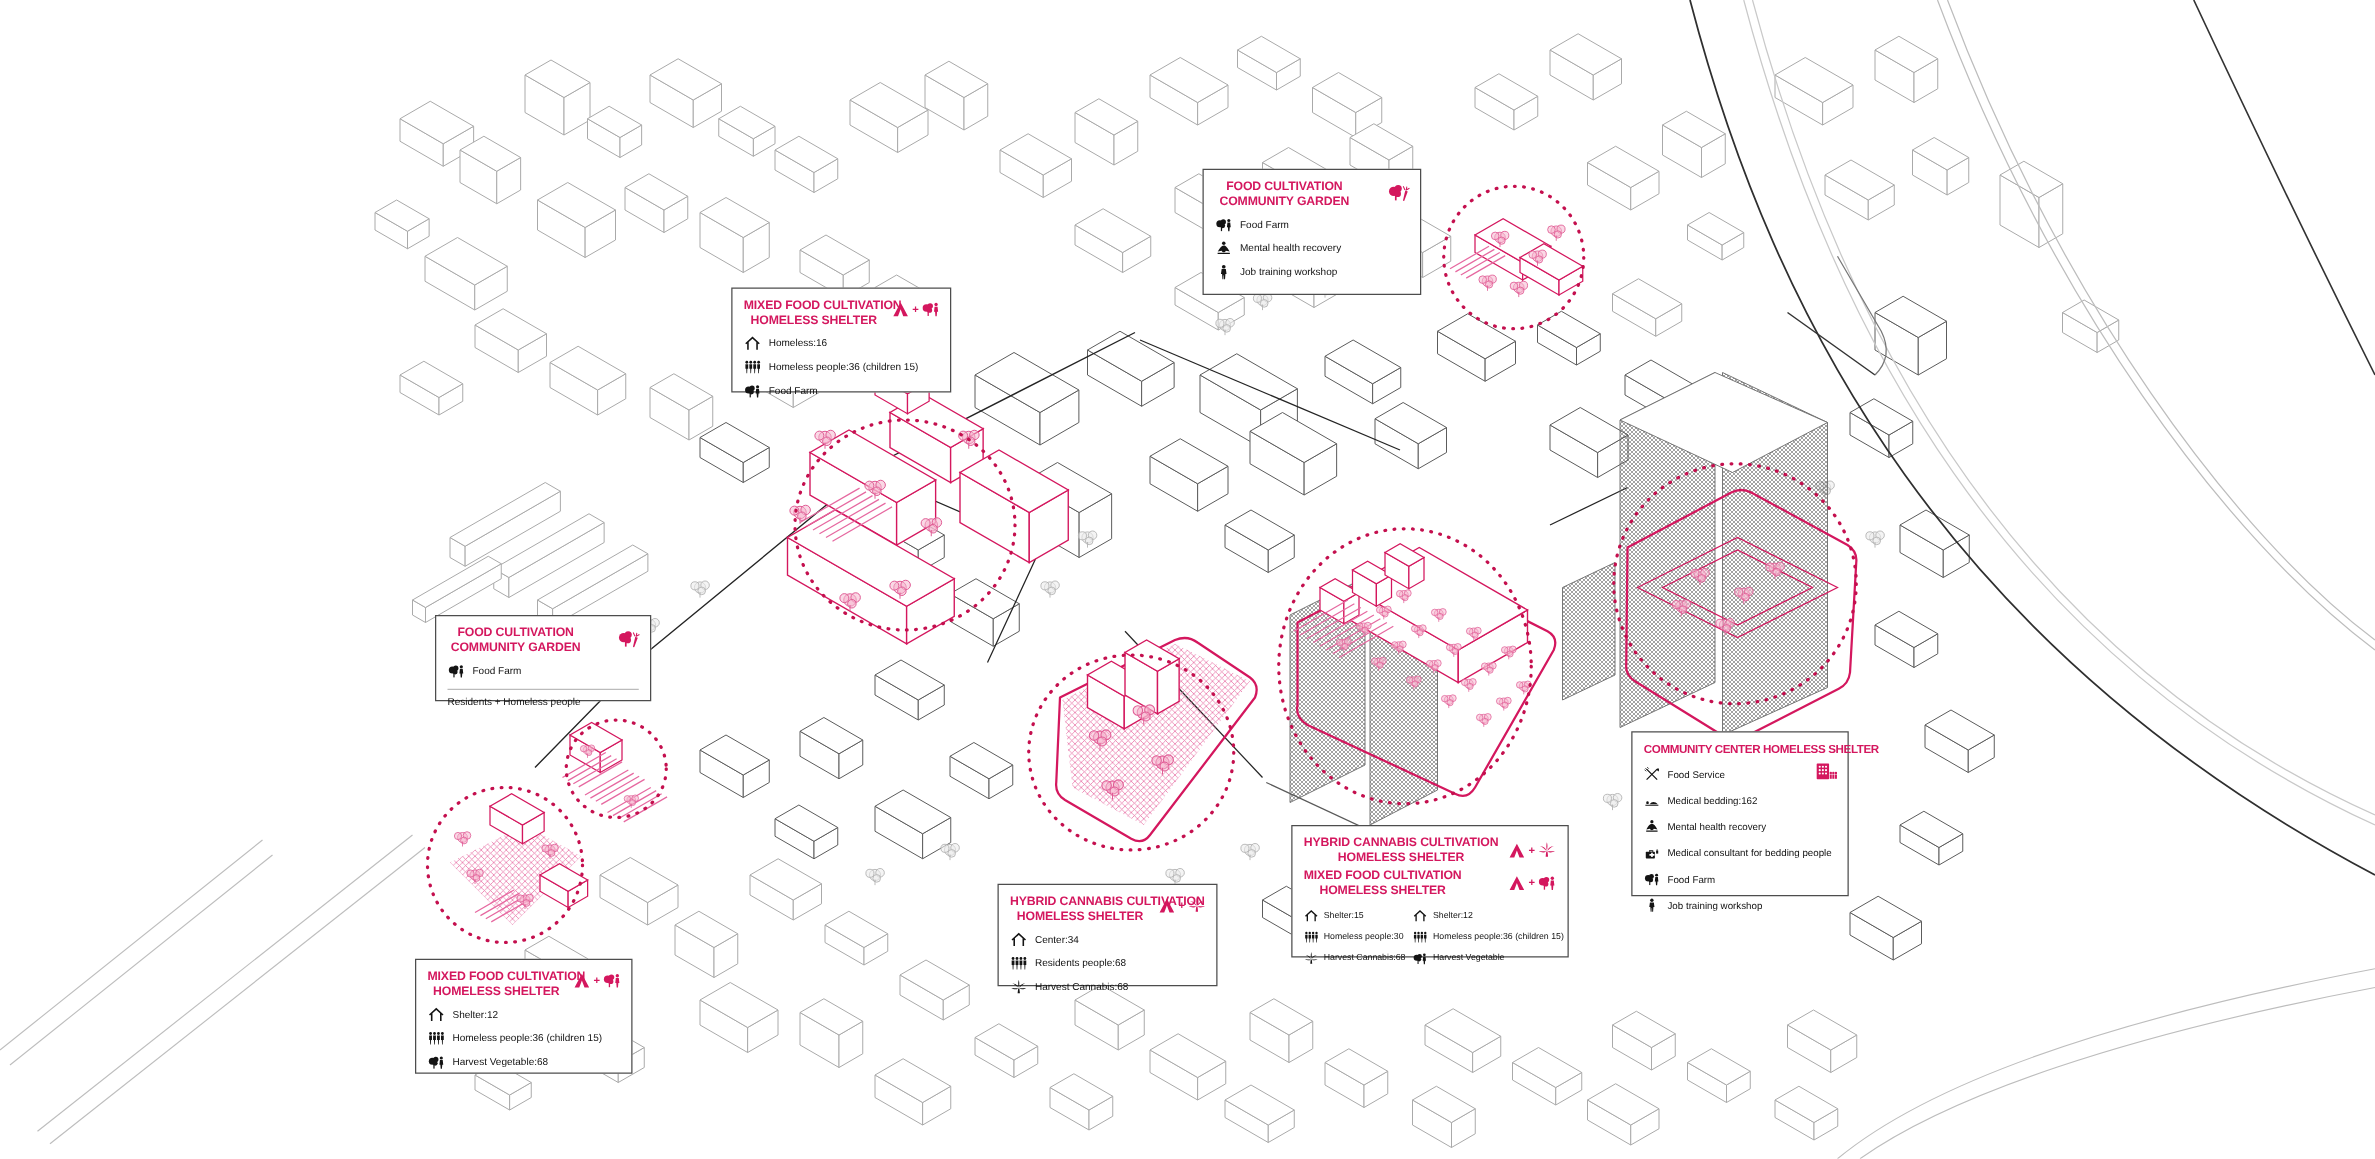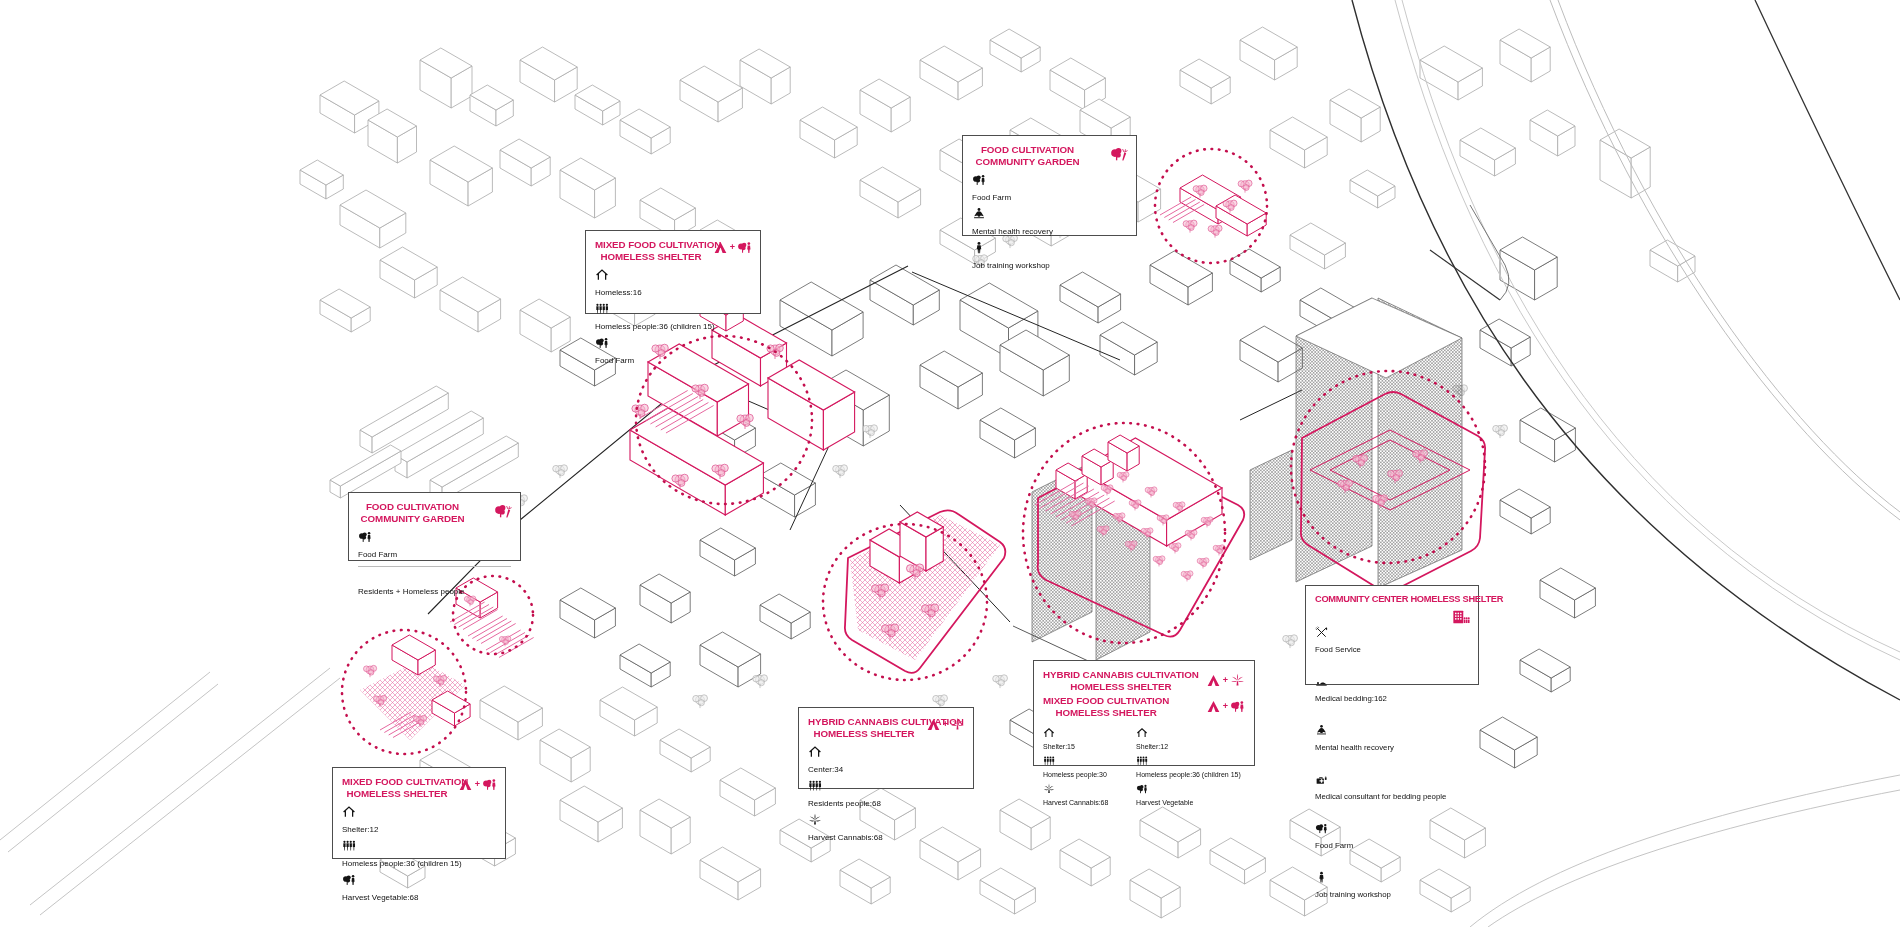--- a/index.html
+++ b/index.html
@@ -8,36 +8,36 @@
   #bg{position:absolute;left:0;top:0;width:1900px;height:927px;}
   .callout{position:absolute;background:#fff;border:1px solid #4d4d4d;box-sizing:border-box;
            padding:8px 9px;z-index:10;}
   .title{color:#d4175e;font-weight:bold;font-size:9.8px;line-height:1.22;letter-spacing:-.1px;
          text-transform:uppercase;margin-bottom:3px;padding-right:44px;}
   .title div{white-space:nowrap;text-align:center;}
   .badge{position:absolute;right:8px;top:9px;display:flex;align-items:center;gap:2px;color:#d4175e;}
   .badge .plus{font-weight:bold;font-size:9px;line-height:1;}
   .bi{width:15px;height:15px;}
   .bi.big{width:18px;height:18px;}
-  .row{display:flex;align-items:flex-start;gap:6px;margin-top:5px;font-size:8px;color:#111;
-       white-space:nowrap;flex-direction:column;}
+  .row{display:flex;align-items:center;gap:6px;margin-top:5px;font-size:8px;color:#111;
+       white-space:nowrap;}
   .ri{width:14px;height:14px;flex:0 0 14px;color:#141414;}
-  .foot{margin-top:7px;font-size:8px;color:#111;border-top:1px solid #bbb;padding-top:20px;
+  .foot{margin-top:7px;font-size:8px;color:#111;border-top:1px solid #bbb;padding-top:5px;
         white-space:nowrap;}
   
   .t6{display:flex;justify-content:space-between;align-items:center;margin-bottom:2px;}
   .t6 .title{margin:0;padding-right:0;}
   .t6 .badge{position:static;}
   .cols{display:flex;gap:6px;margin-top:3px;}
   .col{flex:1;}
   .col .row{font-size:7px;gap:4px;}
   .col .ri{width:12px;height:12px;flex:0 0 12px;}
   
   .cc .title{font-size:9.3px;letter-spacing:-.3px;padding-right:0;}
-  .cc .row{font-size:7.8px;margin-top:21px;}
+  .cc .row{font-size:7.8px;margin-top:8px;}
   .cc .ri{width:13px;height:13px;flex:0 0 13px;}
   .cc .badge{top:22px;}
 </style>
 </head>
 <body>
 
 <svg id="bg" viewBox="0 0 1900 927" xmlns="http://www.w3.org/2000/svg">
   <defs>
     <pattern id="hatch" width="3.2" height="3.2" patternUnits="userSpaceOnUse">
       <path d="M0 0 L3.2 3.2 M3.2 0 L0 3.2" stroke="#5a5a5a" stroke-width="0.45"></path>
@@ -902,21 +902,21 @@
       <div class="row">
         <svg class="ri">
             <use href="#i-farm"></use>
           </svg>
         <span>Harvest Vegetable</span>
         </div>
     </div>
   </div>
 </div>
 
-<div class="callout cc" style="left:1305px;top:585px;width:174px;height:100px">
+<div class="callout cc" style="left:1305px;top:585px;width:174px;height:132px">
   <div class="badge">
     <svg class="bi big">
         <use href="#i-bldg"></use>
       </svg>
   </div>
   <div class="title">
     <div>Community Center Homeless Shelter</div>
   </div>
   <div class="row">
     <svg class="ri">

